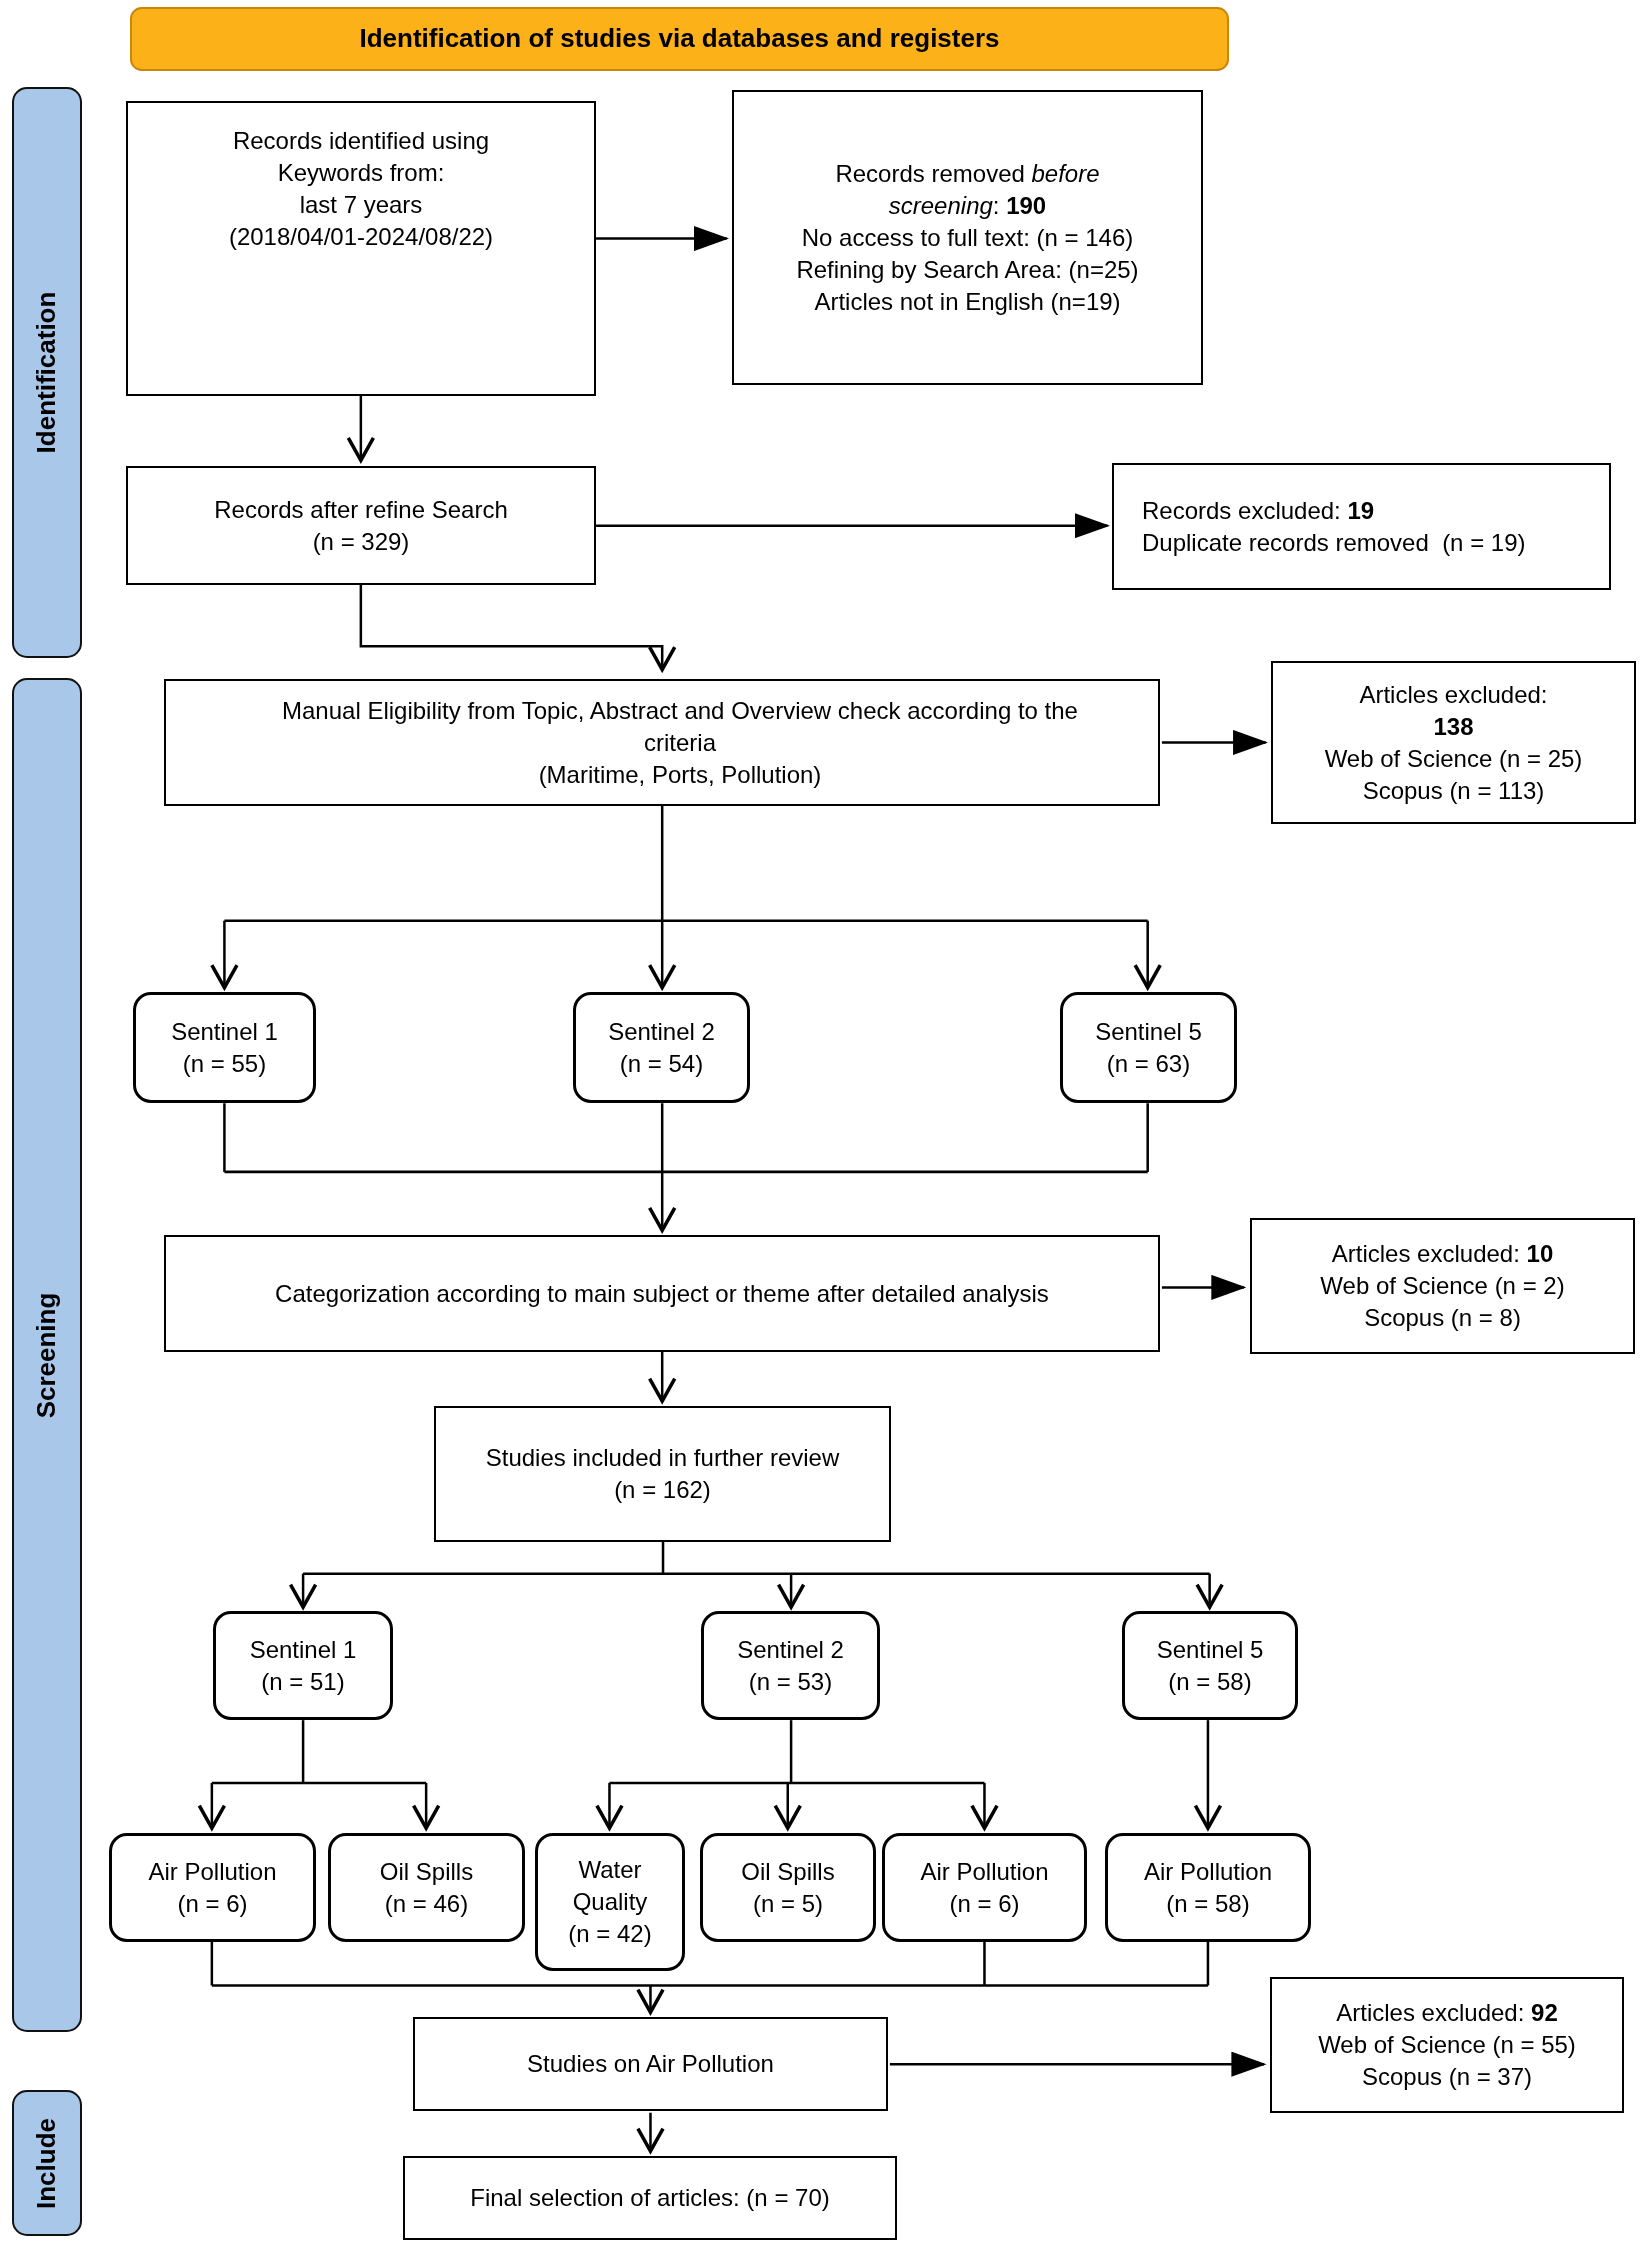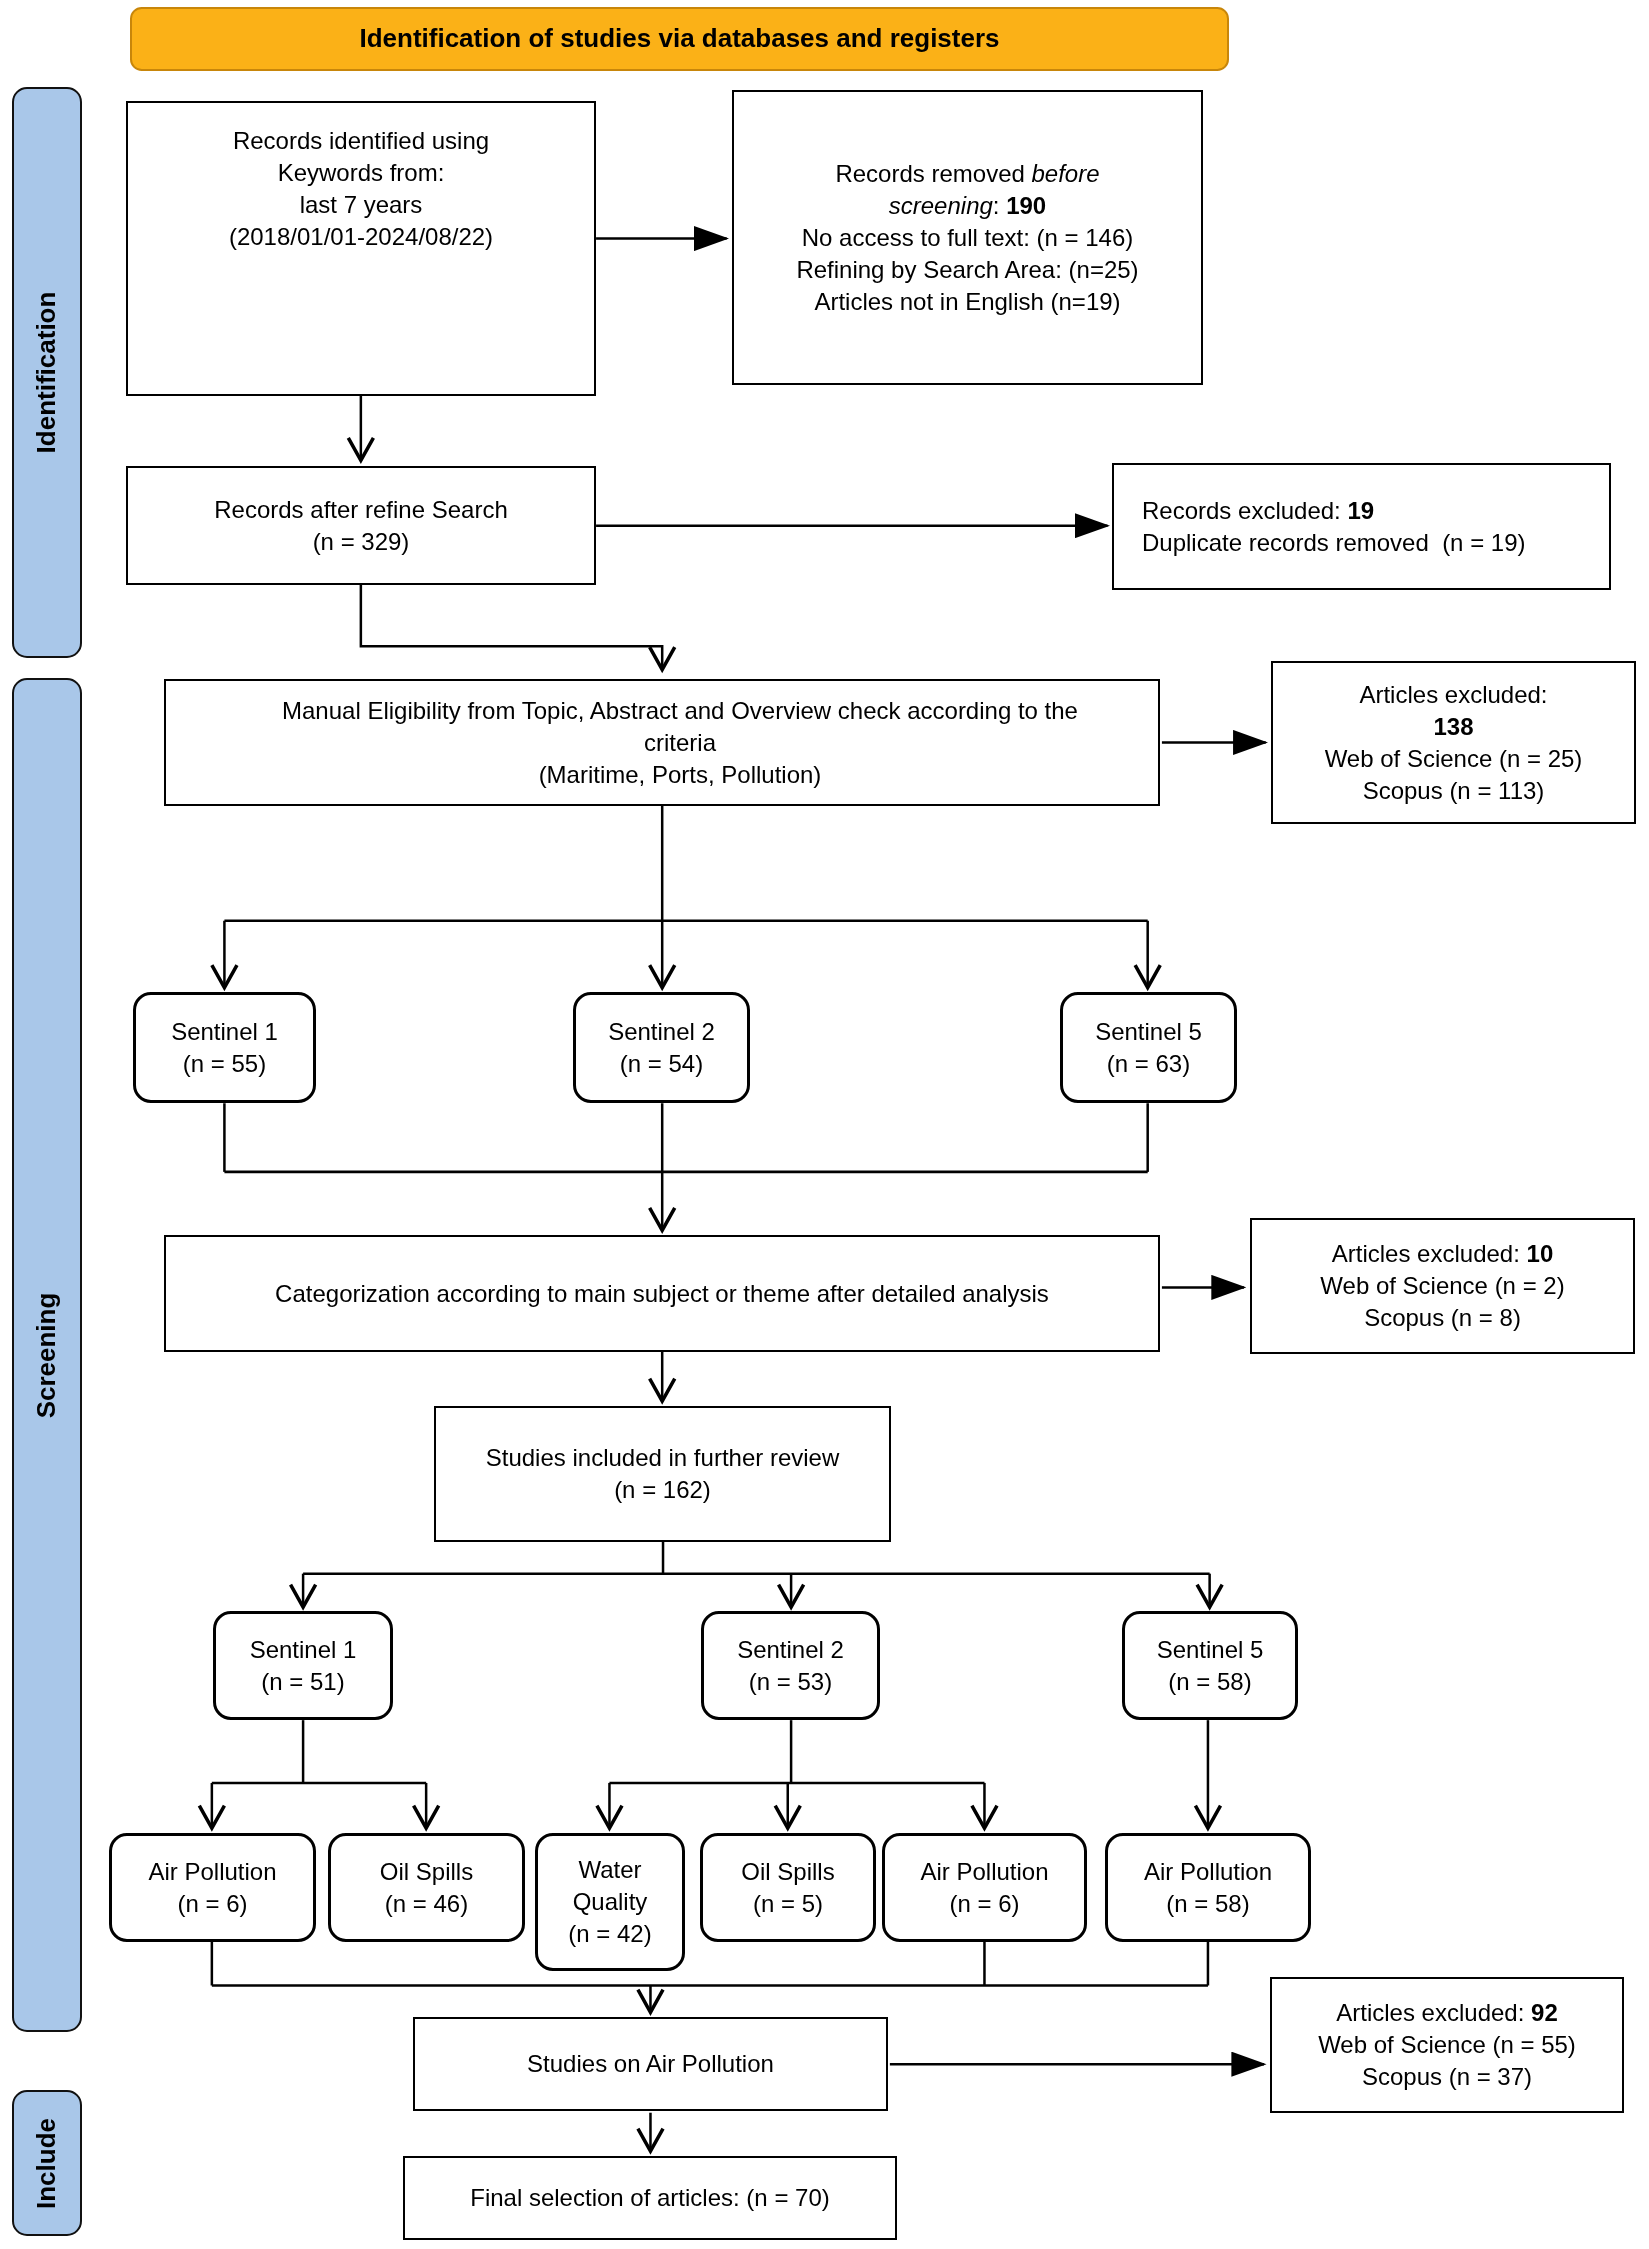--- a/index.html
+++ b/index.html
@@ -114,21 +114,21 @@
     <span>Screening</span>
   </div>
   <div class="vside" style="left:11.7px;top:2090px;width:70px;height:146px;">
     <span>Include</span>
   </div>
 
   <div class="node topstart" style="left:126px;top:90px;width:470px;height:295px;margin-top:11px;">
     <div class="line">Records identified using</div>
     <div class="line">Keywords from:</div>
     <div class="line">last 7 years</div>
-    <div class="line">(2018/01/01-2024/08/22)</div>
+    <div class="line">(2018/04/01-2024/08/22)</div>
     <div class="gap"></div>
   </div>
 
   <div class="node" style="left:732px;top:90px;width:471px;height:295px;">
     <div class="line"><span>Records removed </span><span class="i">before</span></div>
     <div class="line"><span class="i">screening</span><span>: </span><span class="b">190</span></div>
     <div class="line">No access to full text: (n = 146)</div>
     <div class="line">Refining by Search Area: (n=25)</div>
     <div class="line">Articles not in English (n=19)</div>
   </div>

